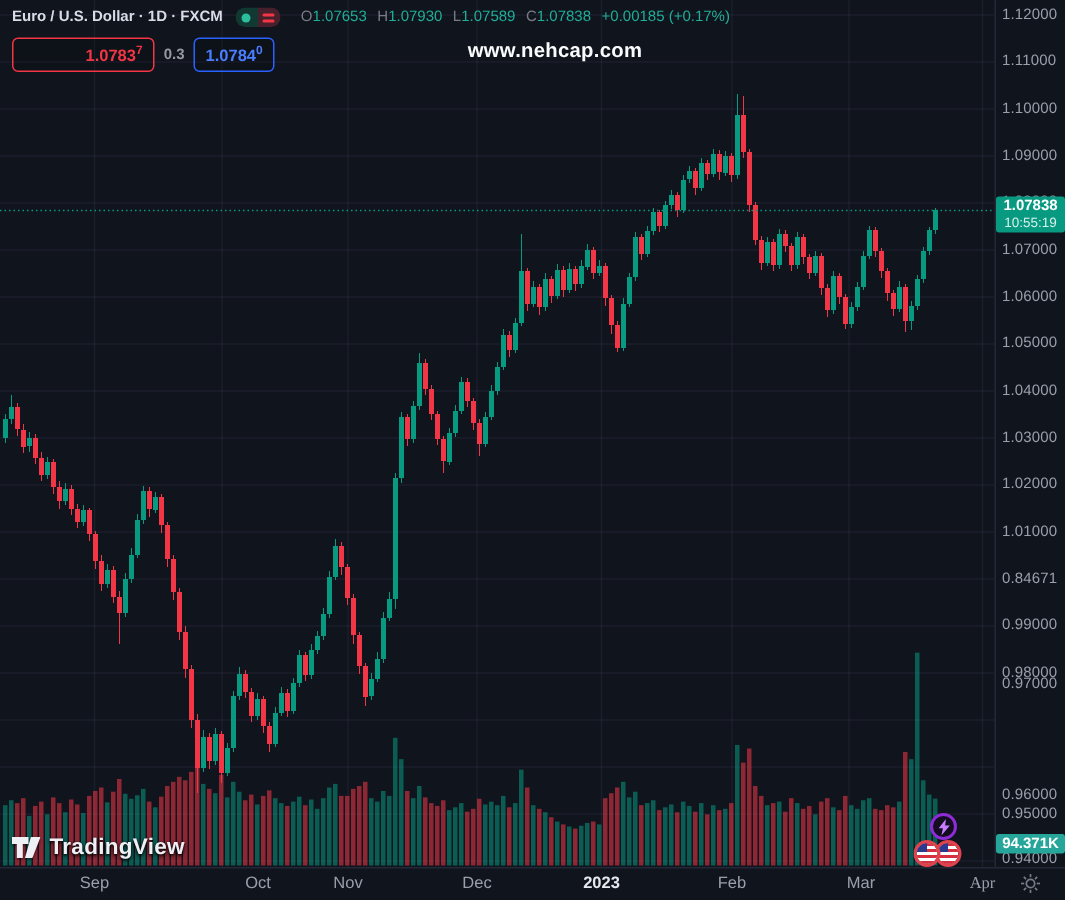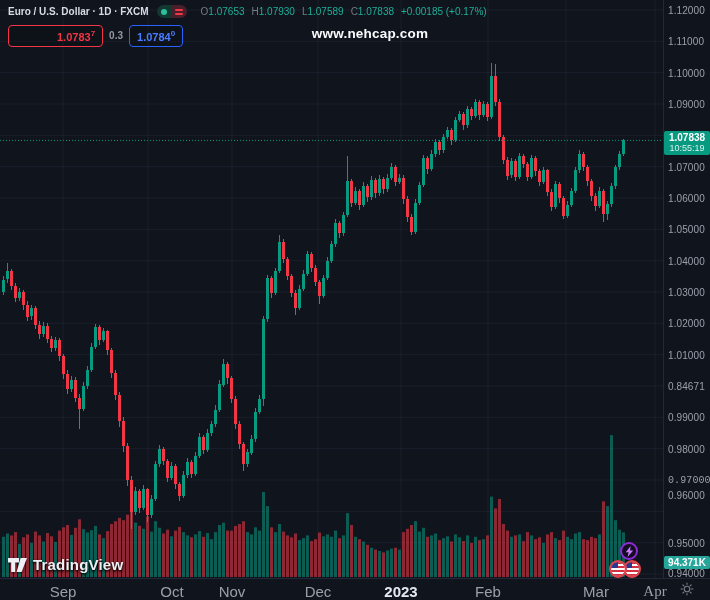--- a/index.html
+++ b/index.html
@@ -46,21 +46,21 @@
   .ytick { position:absolute; left:4px; transform:translateY(-50%); letter-spacing:0.1px; }
   #last-price-label { position:absolute; left:0px; top:131px; width:46px; background:#089981; color:#fff;
     border-radius:2px; text-align:center; padding:1px 0 2px 0; z-index:3; cursor:pointer; }
   #last-price-value { font-size:10px; font-weight:700; line-height:11px; }
   #countdown { font-size:9px; line-height:10px; color:rgba(255,255,255,0.85); }
   #axis-vol-label { position:absolute; left:0px; top:556px; width:46px; background:#26a69a; color:#06312c;
     border-radius:2px; text-align:center; font-size:10px; font-weight:700; padding:1px 0; z-index:3; color:#fff; }
   #bottom-tick { position:absolute; left:4px; top:573px; transform:translateY(-50%); }
 
   
-  #time-axis { position:absolute; left:0; top:579px; width:602px; height:21px; font-size:15px; color:#9aa0ab; }
+  #time-axis { position:absolute; left:0; top:579px; width:602px; height:21px; font-size:11px; color:#9aa0ab; }
   .xtick { position:absolute; top:4px; transform:translateX(-50%); cursor:ew-resize; }
   .xtick.year { color:#e6e9f0; font-weight:700; }
   #gear { position:absolute; left:680px; top:3px; width:14px; height:14px; cursor:pointer; opacity:0.75; }
 
   
   #tv-logo { position:absolute; left:8px; top:556px; display:flex; align-items:center; gap:6px; z-index:6; cursor:pointer;
     filter: drop-shadow(0 1px 1px rgba(0,0,0,0.6)); }
   #tv-logo-text { font-size:15px; font-weight:700; color:#eef0f5; letter-spacing:0.2px;
     text-shadow:0 1px 2px rgba(0,0,0,0.8); }
 
@@ -607,22 +607,22 @@
     <span class="qbox" id="bid-box"><span>1.0783</span><sup>7</sup></span>
     <span id="spread">0.3</span>
     <span class="qbox" id="ask-box"><span>1.0784</span><sup>0</sup></span>
   </div>
 </div>
 
 <div id="watermark">www.nehcap.com</div>
 
 <div id="price-axis">
     <div class="ytick" style="top: 542.7px;">0.95000</div>
-    <div class="ytick" style="top: 495px;">0.96000</div>
-    <div class="ytick" style="top: 480px; font-family: Liberation Mono, monospace;">0.97000</div>
+    <div class="ytick" style="top: 530px;">0.96000</div>
+    <div class="ytick" style="top: 456px;">0.97000</div>
     <div class="ytick" style="top: 448.7px;">0.98000</div>
     <div class="ytick" style="top: 417.3px;">0.99000</div>
     <div class="ytick" style="top: 386px;">0.84671</div>
     <div class="ytick" style="top: 354.7px;">1.01000</div>
     <div class="ytick" style="top: 323.3px;">1.02000</div>
     <div class="ytick" style="top: 292px;">1.03000</div>
     <div class="ytick" style="top: 260.7px;">1.04000</div>
     <div class="ytick" style="top: 229.3px;">1.05000</div>
     <div class="ytick" style="top: 198px;">1.06000</div>
     <div class="ytick" style="top: 166.7px;">1.07000</div>
@@ -654,21 +654,21 @@
           <line x1="4.6" y1="11.4" x2="2.9" y2="13.1"></line>
       </g>
     </g>
   </svg>
 <div class="xtick" style="left: 63px;">Sep</div>
     <div class="xtick" style="left: 148px; padding-left: 48px;">Oct</div>
     <div class="xtick" style="left: 232px;">Nov</div>
     <div class="xtick" style="left: 318px;">Dec</div>
     <div class="xtick year" style="left: 401px;">2023</div>
     <div class="xtick" style="left: 488px;">Feb</div>
-    <div class="xtick" style="left: 596px;">Mar</div>
+    <div class="xtick" style="left: 574px;">Mar</div>
     <div class="xtick" style="left: 655px; font-family: Liberation Serif, serif;">Apr</div>
   </div>
 
 <div id="tv-logo">
   <svg width="19" height="14" viewBox="0 0 19 14">
     <path d="M0 0 H11 V4.6 H7.2 V14 H3.2 V4.6 H0 Z" fill="#eef0f5"></path>
     <path d="M12.6 0 H19 L13.6 14 H8.6 Z" fill="#eef0f5"></path>
   </svg>
   <span id="tv-logo-text">TradingView</span>
 </div>

